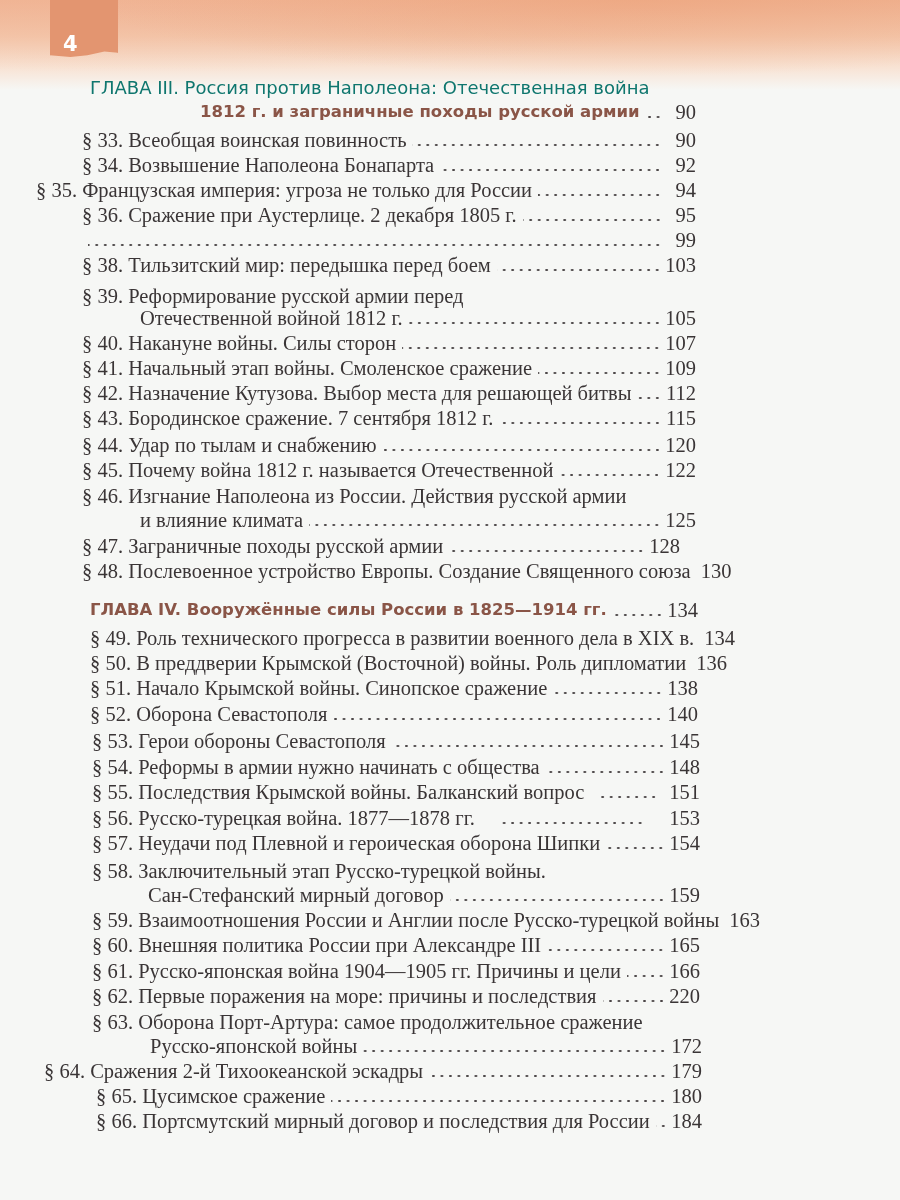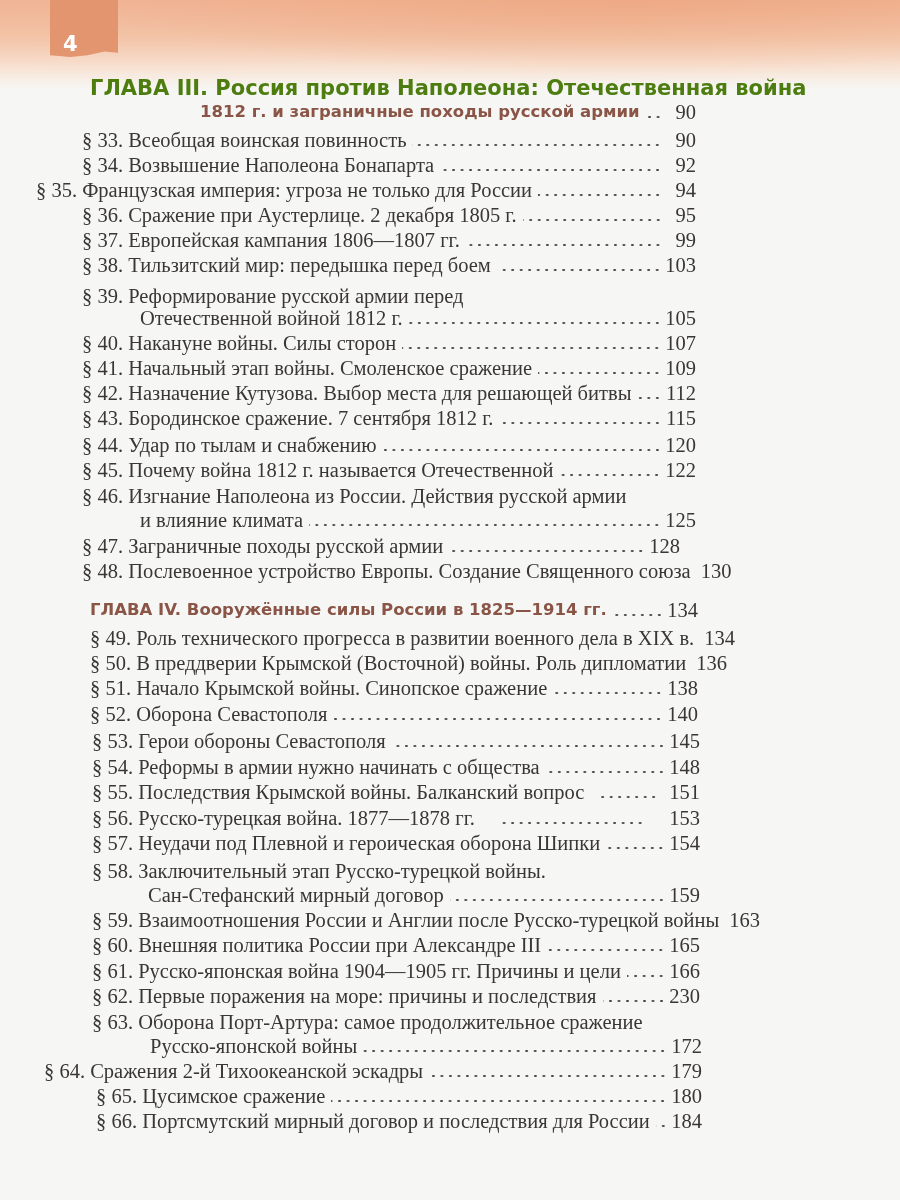--- a/index.html
+++ b/index.html
@@ -45,21 +45,21 @@
     background-size: 8.5px 4px; background-repeat: repeat-x;
     background-position: right center;
   }
   .row .page { flex: 0 0 auto; text-align: right; min-width: 30px; }
   .chapter {
     font-family: "DejaVu Sans", sans-serif; font-weight: bold;
     color: #8a5547; font-size: 16.5px;
   }
   .chapter .page { font-family: "Liberation Serif", serif; font-weight: normal; color: #3a3536; font-size: 20.5px; }
   .line-only { position: absolute; left: 0; font-size: 20.5px; line-height: 24px; white-space: nowrap; }
-  .chapter-line { position: absolute; font-family: "DejaVu Sans", sans-serif; font-weight: bold; color: #4d7c0f; font-size: 21px; line-height: 24px; white-space: nowrap; }
+  .chapter-line { position: absolute; font-family: "DejaVu Sans", sans-serif; font-weight: normal; color: #0f766e; font-size: 18px; line-height: 24px; white-space: nowrap; }
 </style>
 </head>
 <body>
 
 <div class="top-band"></div>
 <div class="page-tab"></div>
 <div class="page-number">4</div>
 
 <div class="toc">
 
@@ -84,21 +84,20 @@
     <span class="label">§ 35. Французская империя: угроза не только для России</span>
       <span class="dots"></span>
       <span class="page">94</span>
   </div>
   <div class="row" style="top:203px; padding-left:82px; padding-right:32px; box-sizing:border-box;">
     <span class="label">§ 36. Сражение при Аустерлице. 2 декабря 1805 г.</span>
       <span class="dots"></span>
       <span class="page">95</span>
   </div>
   <div class="row" style="top:228px; padding-left:82px; padding-right:32px; box-sizing:border-box;">
-    <span class="label">§ 37. Европейская кампания 1806—1807 гг.</span>
       <span class="dots"></span>
       <span class="page">99</span>
   </div>
   <div class="row" style="top:253px; padding-left:82px; padding-right:32px; box-sizing:border-box;">
     <span class="label">§ 38. Тильзитский мир: передышка перед боем</span>
       <span class="dots"></span>
       <span class="page">103</span>
   </div>
   <div class="line-only" style="top:284px; left:82px;">§ 39. Реформирование русской армии перед</div>
   <div class="row" style="top:306px; padding-left:140px; padding-right:32px; box-sizing:border-box;">
@@ -221,21 +220,21 @@
       <span class="page">165</span>
   </div>
   <div class="row" style="top:959px; padding-left:92px; padding-right:28px; box-sizing:border-box;">
     <span class="label">§ 61. Русско-японская война 1904—1905 гг. Причины и цели</span>
       <span class="dots"></span>
       <span class="page">166</span>
   </div>
   <div class="row" style="top:984px; padding-left:92px; padding-right:28px; box-sizing:border-box;">
     <span class="label">§ 62. Первые поражения на море: причины и последствия</span>
       <span class="dots"></span>
-      <span class="page">230</span>
+      <span class="page">220</span>
   </div>
   <div class="line-only" style="top:1010px; left:92px;">§ 63. Оборона Порт-Артура: самое продолжительное сражение</div>
   <div class="row" style="top:1034px; padding-left:150px; padding-right:26px; box-sizing:border-box;">
     <span class="label">Русско-японской войны</span>
       <span class="dots"></span>
       <span class="page">172</span>
   </div>
   <div class="row" style="top:1059px; padding-left:44px; padding-right:26px; box-sizing:border-box;">
     <span class="label">§ 64. Сражения 2-й Тихоокеанской эскадры</span>
       <span class="dots"></span>

